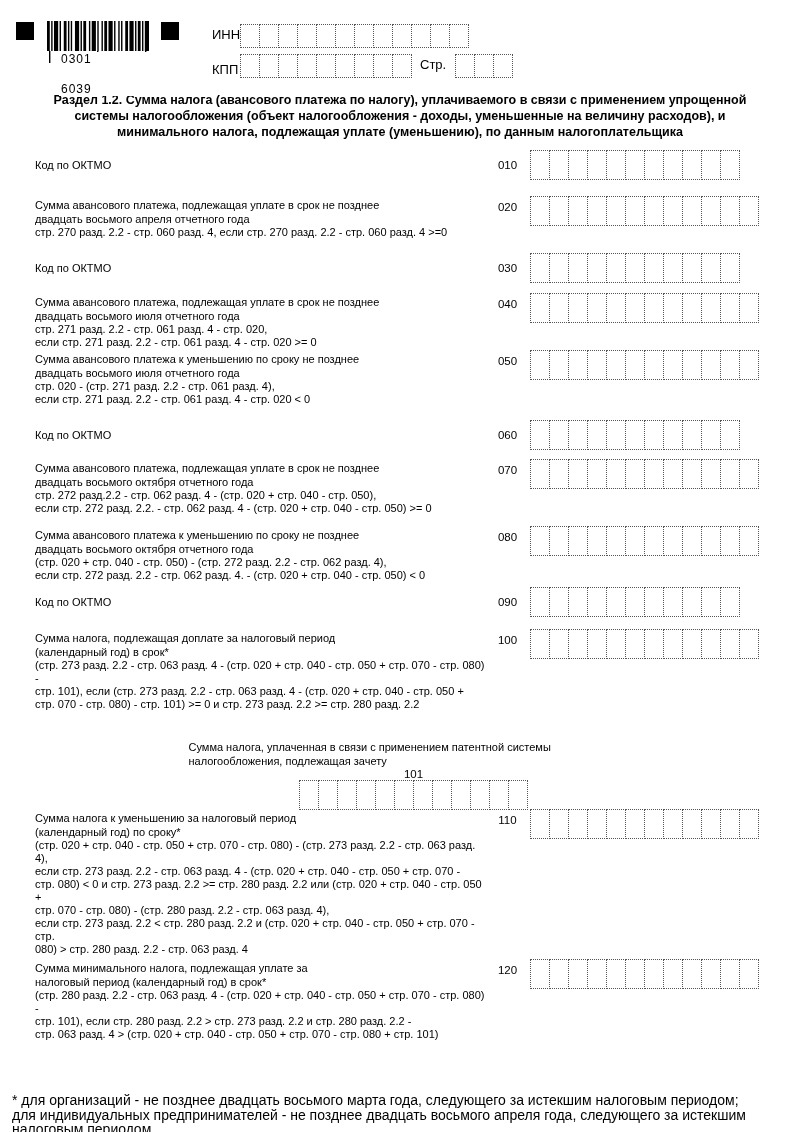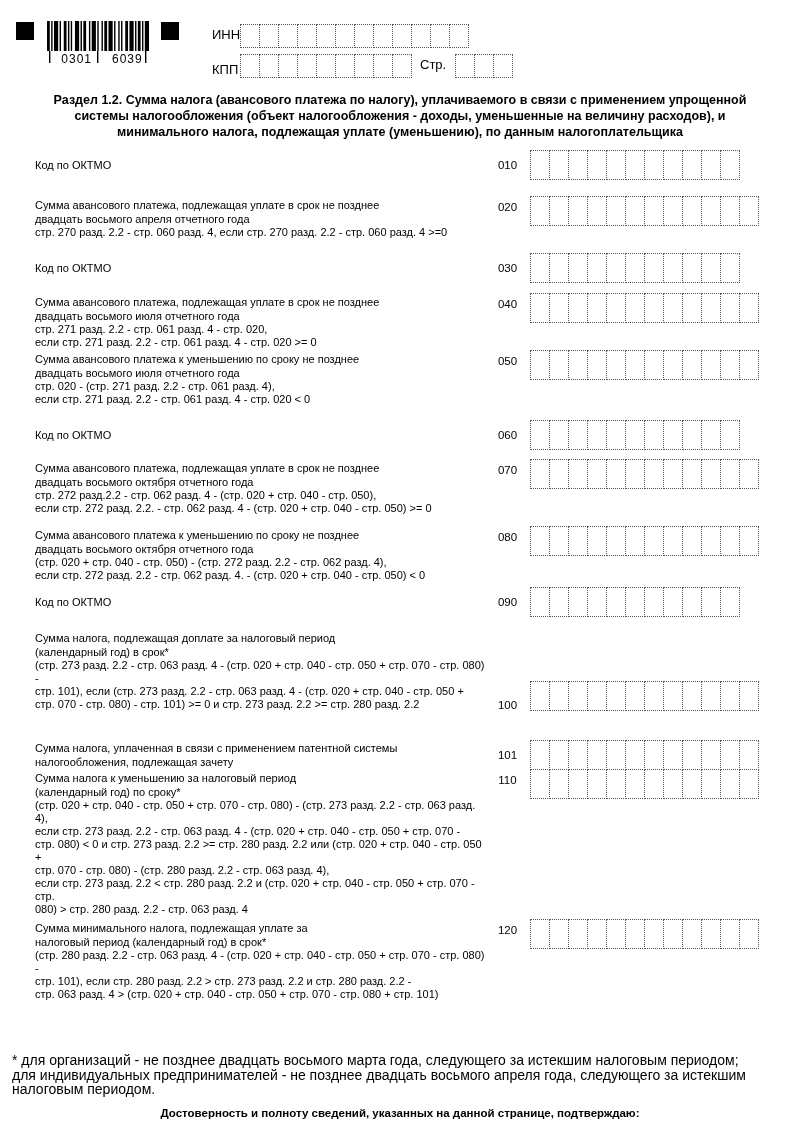--- a/index.html
+++ b/index.html
@@ -6,22 +6,22 @@
   body { background:#fff; font-family:"Liberation Sans", sans-serif; color:#000; }
   .page { position:relative; width:800px; height:1132px; background:#fff; overflow:hidden; }
 
   
   .topbar { position:relative; height:80px; }
   .corner-sq { position:absolute; width:18px; height:18px; background:#000; }
   .sq-tl { left:16px; top:22px; }
   .sq-ti { left:161px; top:22px; }
   .barcode-block { position:absolute; left:47px; top:21px; width:102px; }
   .barcode-block svg { display:block; width:102px; height:44px; }
-  .barcode-digits { position:absolute; left:4px; top:31px; width:102px; display:flex; justify-content:center; gap:16px;
-                    font-size:12px; background:transparent; }
+  .barcode-digits { position:absolute; left:12px; top:31px; width:102px; display:flex; justify-content:center; gap:16px;
+                    font-size:12px; background:transparent;flex-direction:column; }
   .barcode-digits span { background:#fff; padding:0 2px; letter-spacing:1px; }
   .idlabel { position:absolute; font-size:13px; }
   .cellfield { display:flex; }
   .cell { width:20px; height:30px; border:1px dotted #555; margin-left:-1px; background:#fff; flex:0 0 auto; }
   .cell:first-child { margin-left:0; }
   .idcells { position:absolute; }
   .idcells .cell { height:24px; }
   .inn-label { left:212px; top:27px; }
   .kpp-label { left:212px; top:62px; }
   .str-label { left:420px; top:57px; }
@@ -55,22 +55,22 @@
   .form-row.vcenter .row-field { margin-top:0; }
   .rows .form-row:nth-child(1)  { margin-bottom:18px; }
   .rows .form-row:nth-child(2)  { margin-bottom:14px; }
   .rows .form-row:nth-child(3)  { margin-bottom:12px; }
   .rows .form-row:nth-child(4)  { margin-bottom:3px;  }
   .rows .form-row:nth-child(5)  { margin-bottom:14px; }
   .rows .form-row:nth-child(6)  { margin-bottom:11px; }
   .rows .form-row:nth-child(7)  { margin-bottom:13px; }
   .rows .form-row:nth-child(8)  { margin-bottom:5px;  }
   .rows .form-row:nth-child(9)  { margin-bottom:14px; }
-  .rows .form-row:nth-child(10) { margin-bottom:29px;align-items:flex-end; }
-  .rows .form-row:nth-child(11) { margin-bottom:1px;  }
+  .rows .form-row:nth-child(10) { margin-bottom:29px; }
+  .rows .form-row:nth-child(11) { margin-bottom:1px;flex-direction:column;  }
   .rows .form-row:nth-child(12) { margin-bottom:5px;  }
 
   
   .footnote { margin:52px 0 0 12px; font-size:14px; line-height:14.5px; white-space:pre-line; }
   .confirm { margin-top:9px; text-align:center; font-size:11.5px; font-weight:bold; line-height:15px; }
   .sig-row { position:relative; height:40px; }
 </style>
 </head>
 <body>
 

